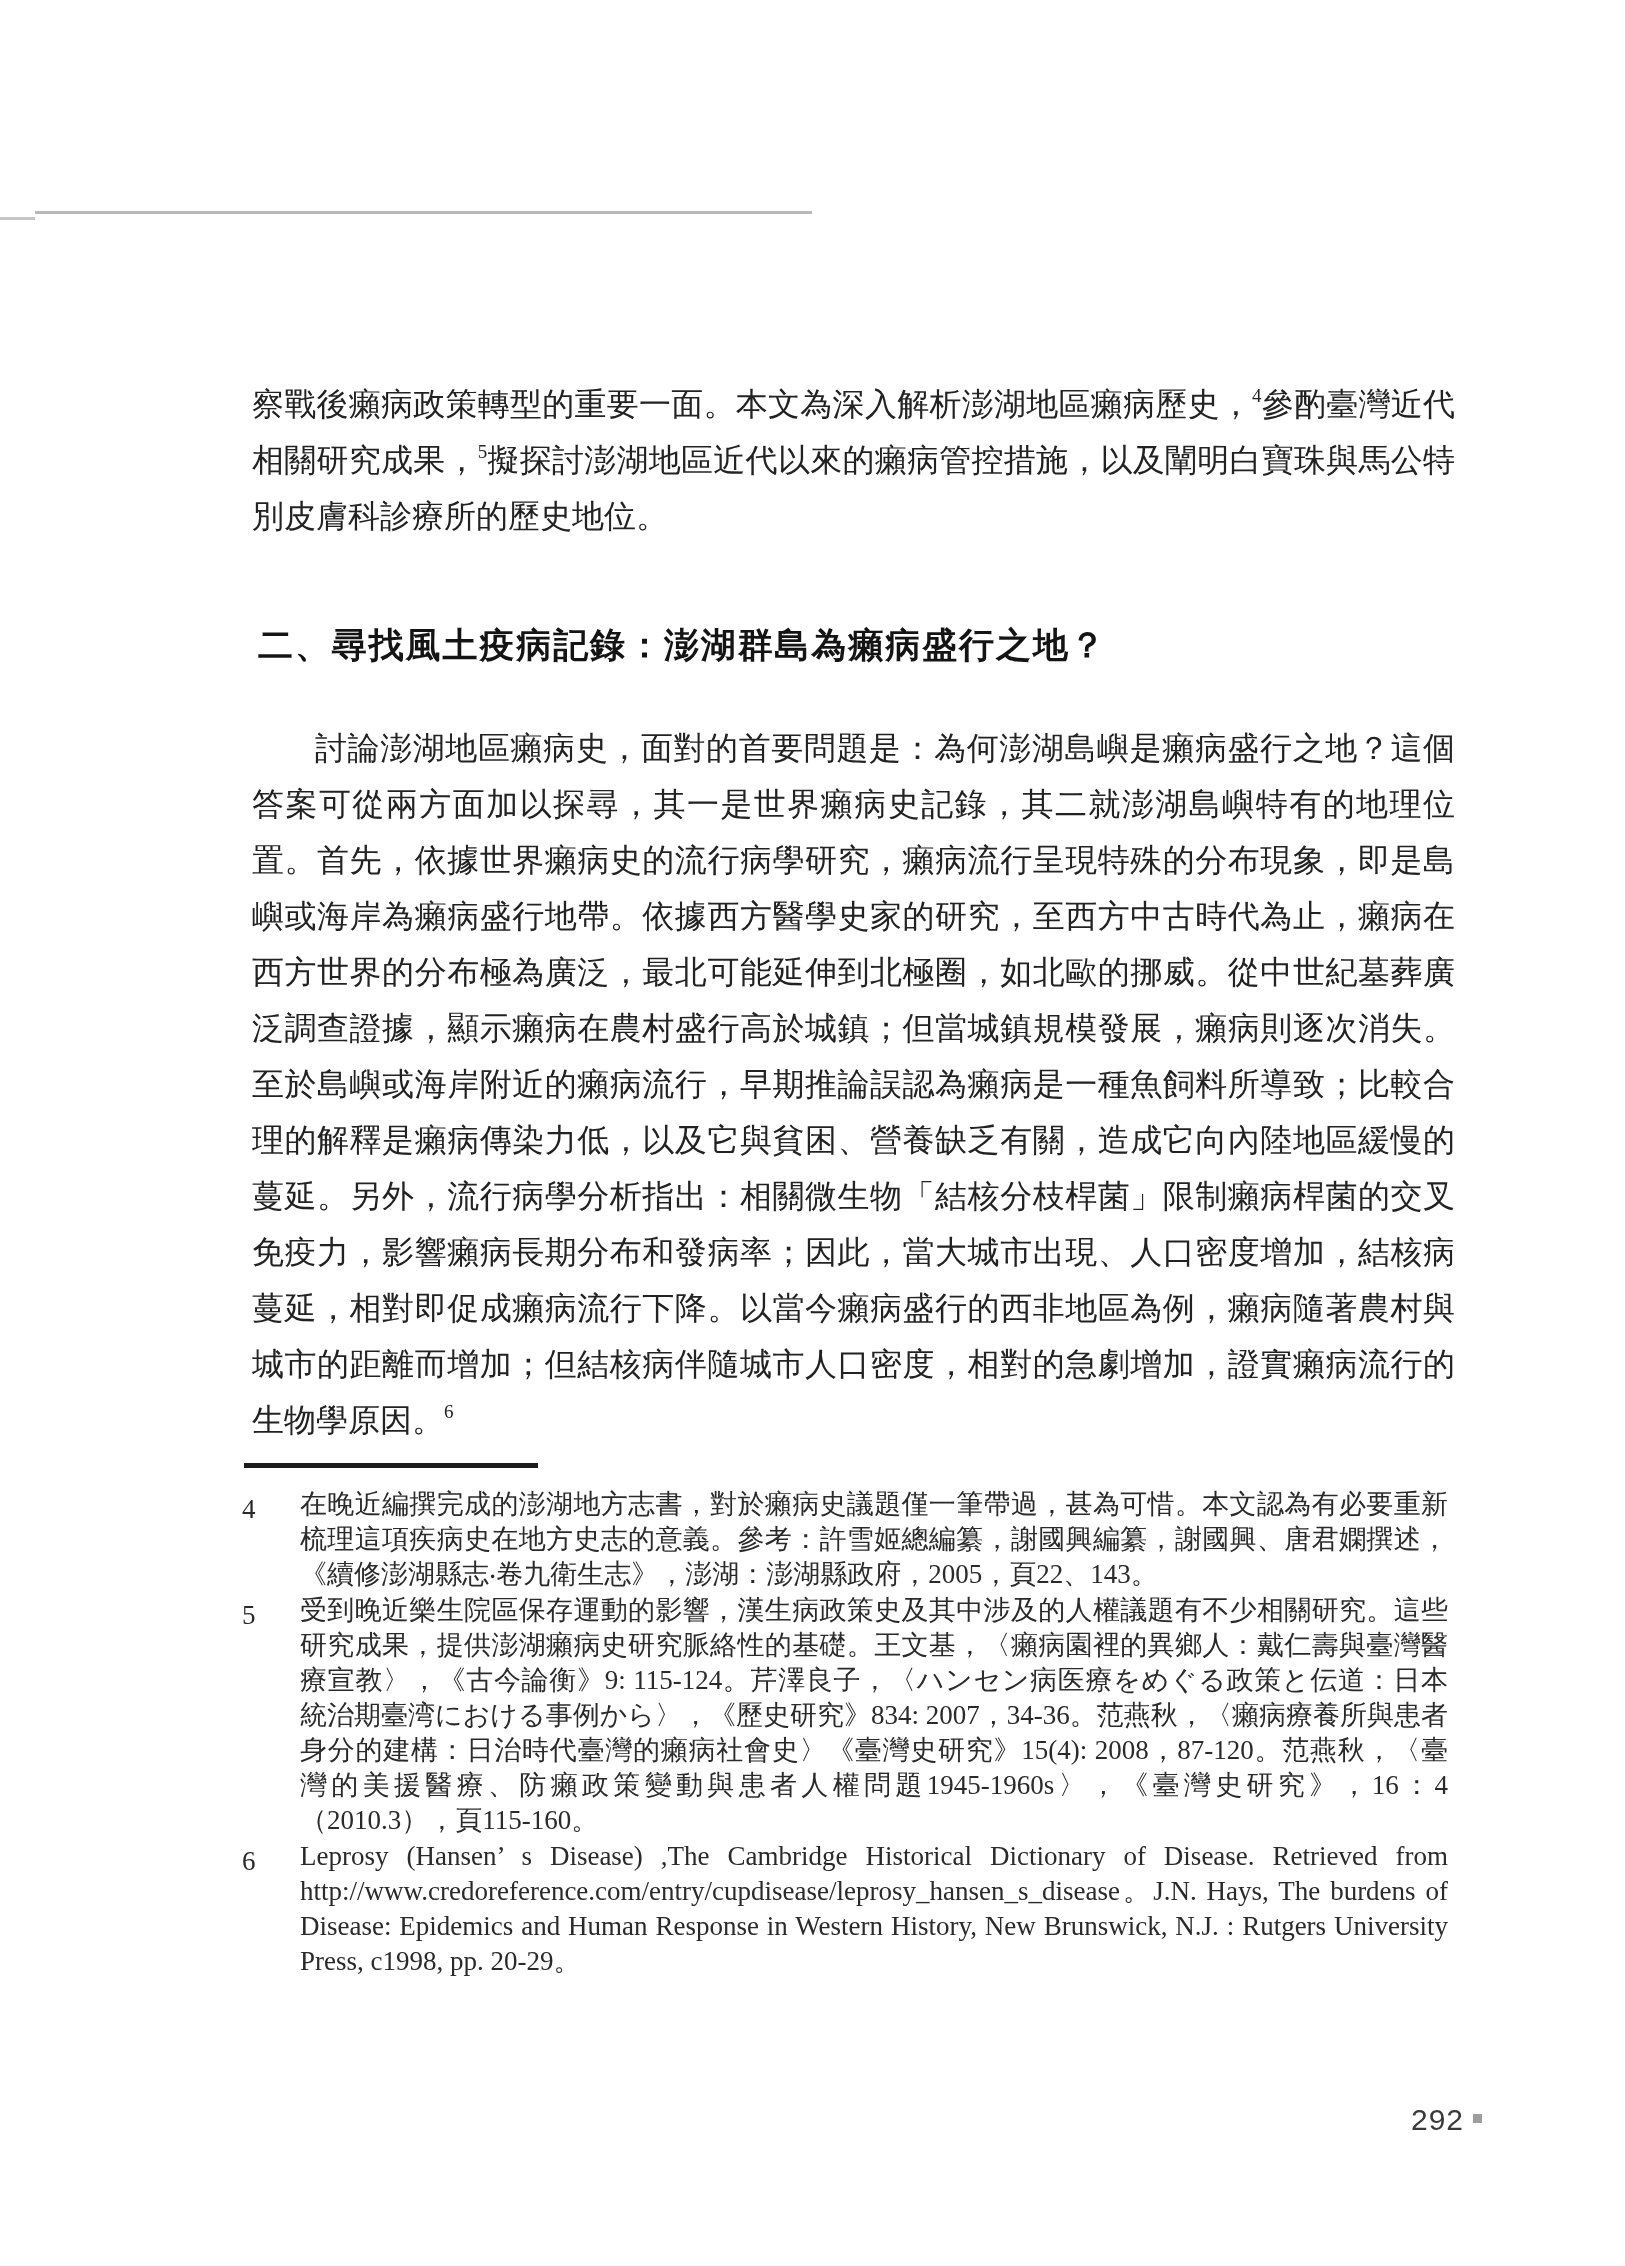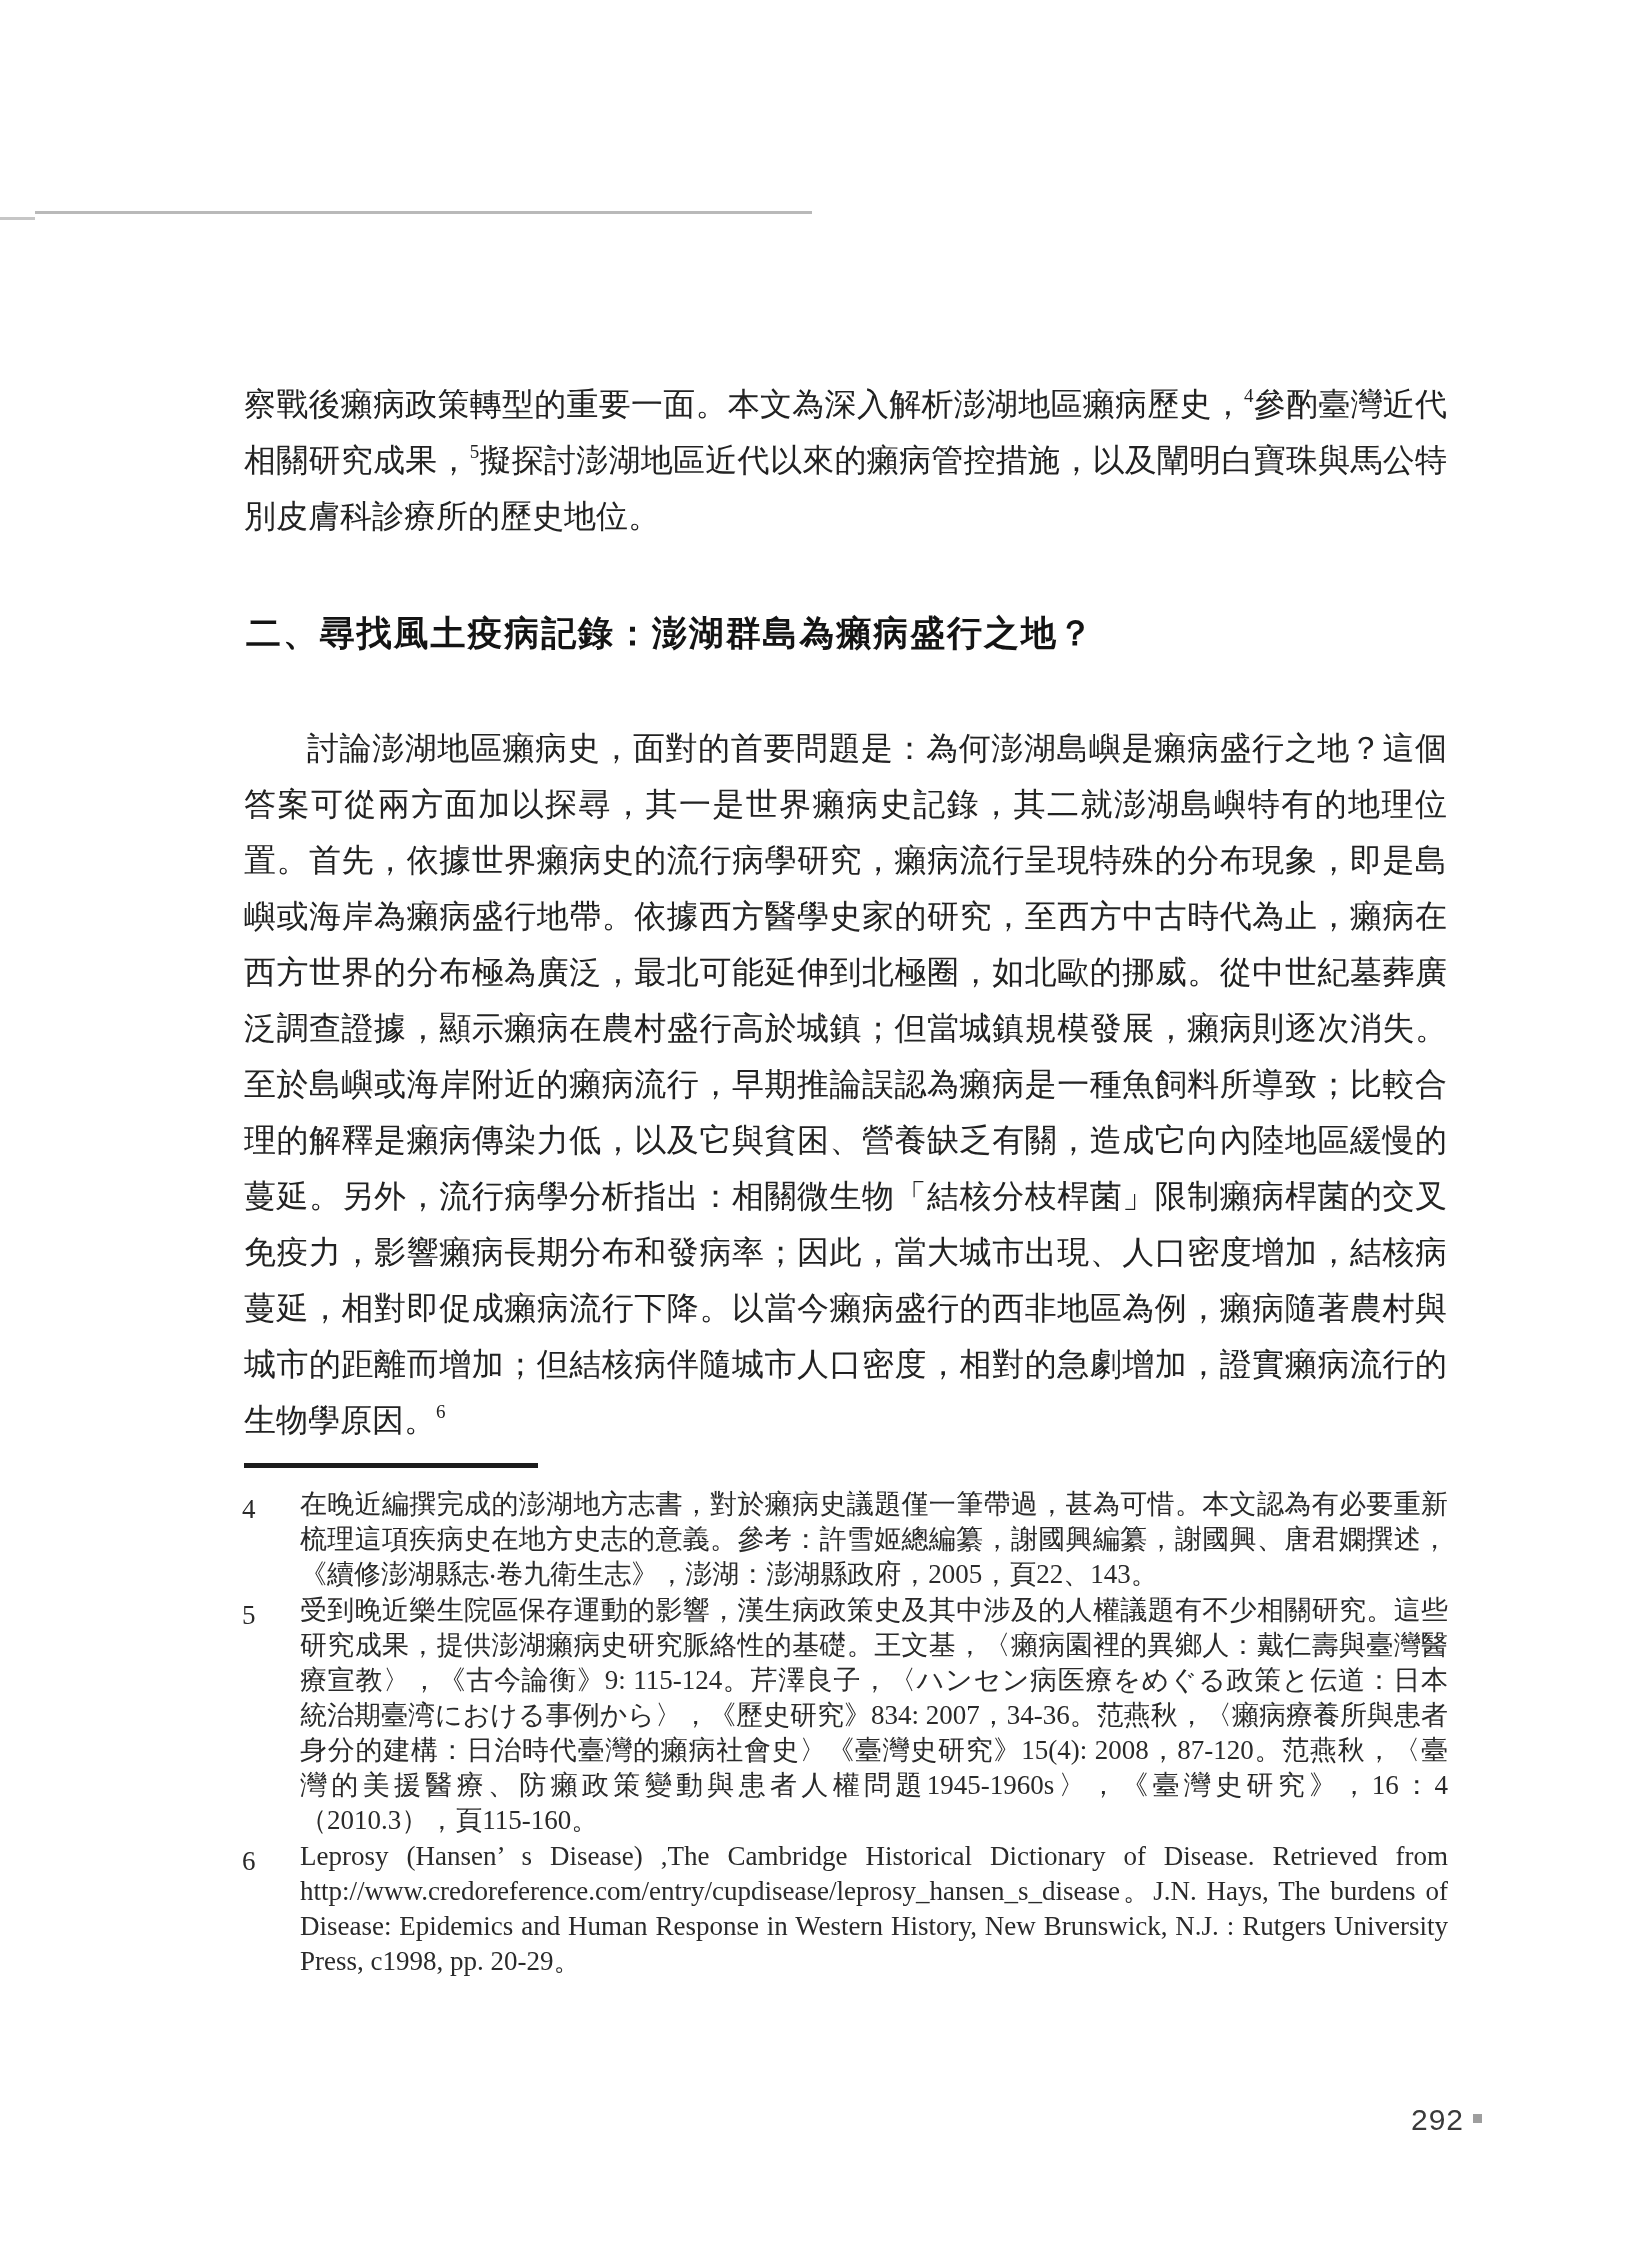--- a/index.html
+++ b/index.html
@@ -13,30 +13,30 @@
   .running-header{
     position:absolute;top:192px;right:168px;
     font-family:"Liberation Sans","DejaVu Sans",sans-serif;
     font-size:27px;color:#3d3d3d;letter-spacing:1.4px;white-space:nowrap;
   }
   .header-rule{position:absolute;left:35px;top:211px;width:777px;height:2.9px;background:#b9b9b9;}
   .header-rule-tail{position:absolute;left:0;top:217px;width:35px;height:2.9px;background:#c6c6c6;}
 
   
   .para{
-    position:absolute;left:244px;width:1203px;margin:0;
+    position:absolute;left:252px;width:1203px;margin:0;
     font-size:32px;line-height:56px;color:#222222;
     text-align:justify;text-justify:inter-ideograph;
   }
   .para-cont{top:376px;}
   .para-main{top:720px;text-indent:63px;}
   sup.fn-ref{font-size:19px;line-height:0;position:relative;top:-13.4px;vertical-align:baseline;}
 
   .section-heading{
-    position:absolute;left:242px;top:606px;margin:4px;
+    position:absolute;left:242px;top:606px;margin:16px;
     font-size:35px;font-weight:bold;color:#141414;letter-spacing:1.9px;white-space:nowrap;
   }
 
   
   .footnote-rule{position:absolute;left:244px;top:1463px;width:294px;height:4.8px;background:#1c1c1c;}
   .footnotes{position:absolute;left:242px;top:1487px;width:1206px;}
   .footnote{display:flex;margin-bottom:1px;}
   .fn-num{flex:0 0 50px;width:50px;font-size:27px;line-height:45px;color:#2a2a2a;}
   .fn-text{
     flex:1;font-size:27px;line-height:35px;color:#2a2a2a;

